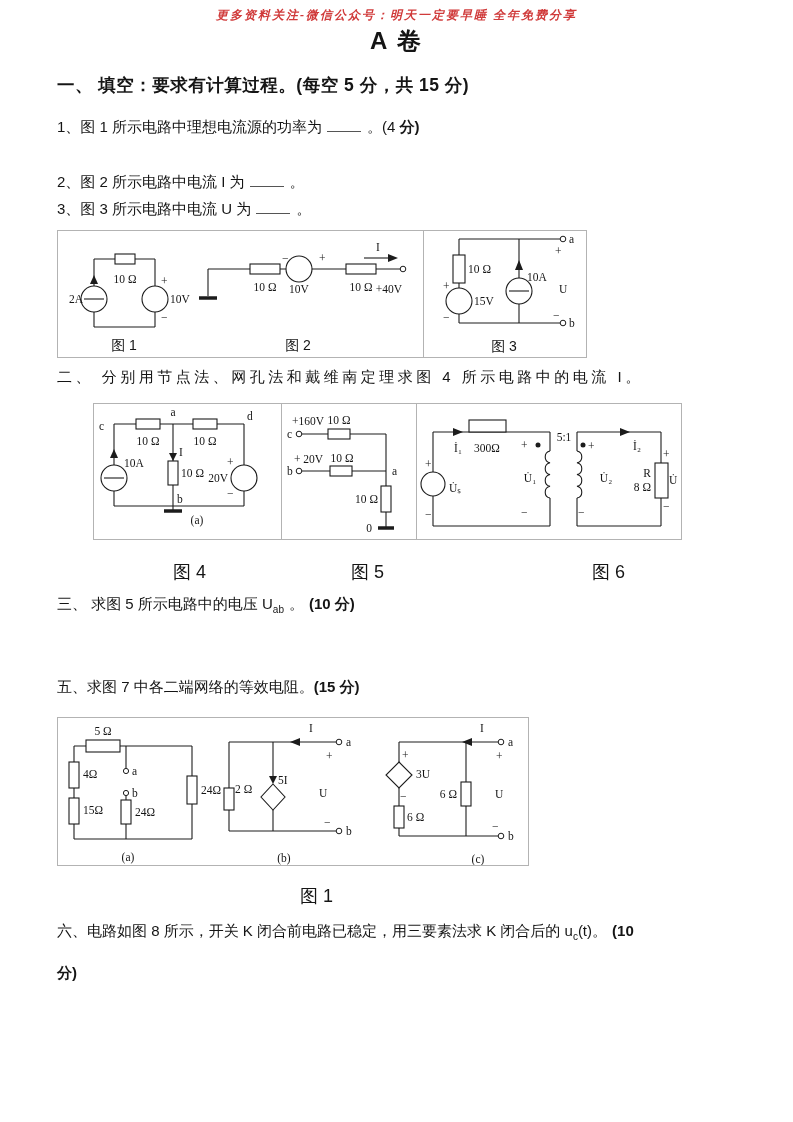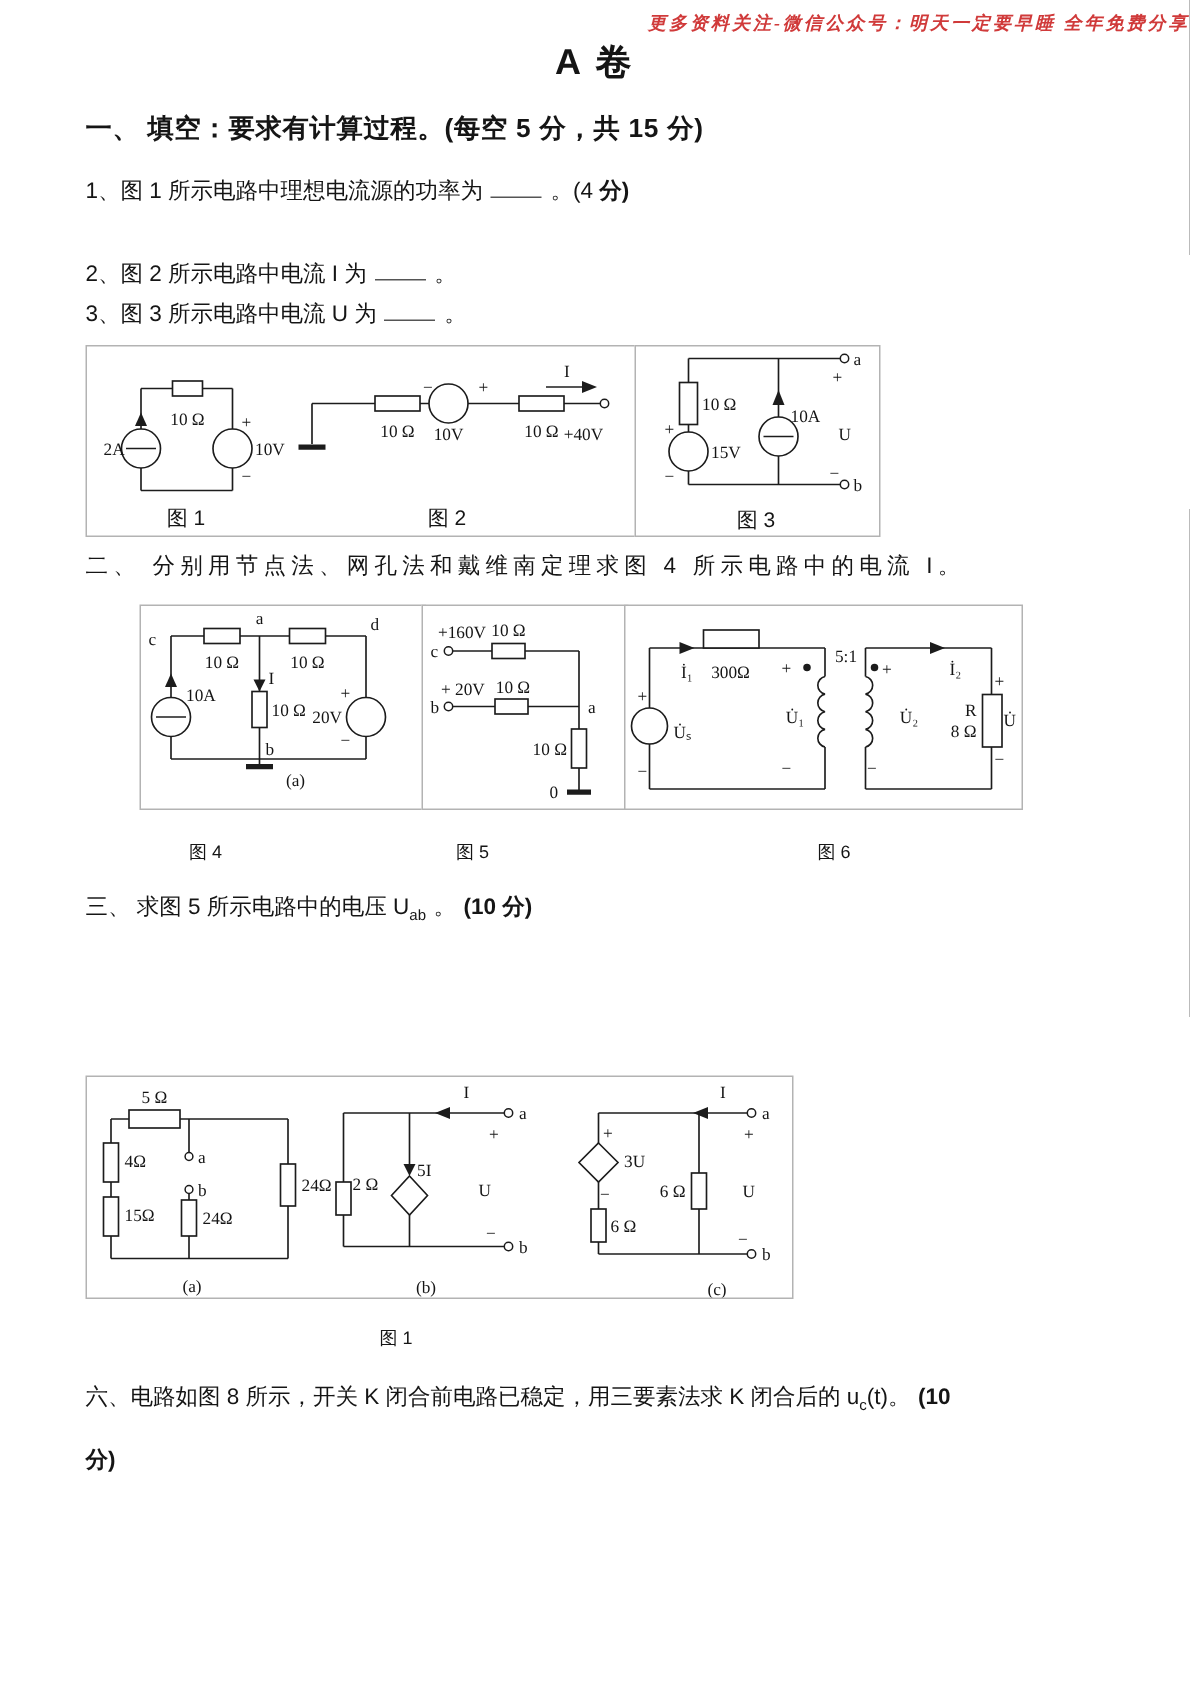--- a/index.html
+++ b/index.html
@@ -1,33 +1,33 @@
 <!DOCTYPE html>
 <html><head>
 <meta charset="utf-8">
 <style>
   html,body{margin:0;padding:0;background:#888;}
   .page{position:relative;width:793px;height:1122px;background:#fff;margin:0 auto;
         font-family:"Liberation Sans",sans-serif;color:#151515;overflow:hidden;}
   .abs{position:absolute;}
-  .notice{width:793px;text-align:right;font-size:12px;letter-spacing:2px;
+  .notice{width:793px;text-align:center;font-size:12px;letter-spacing:2px;
           font-family:"Liberation Serif",serif;font-style:italic;font-weight:700;color:#d03a3a;}
   .title{width:793px;text-align:center;font-size:24px;font-weight:700;letter-spacing:2px;}
   .h1{font-size:17.5px;font-weight:700;letter-spacing:.5px;white-space:nowrap;}
   .body-line{font-size:15px;white-space:nowrap;}
   .sp2{letter-spacing:3.5px;}
   .b{font-weight:700;}
   .ml{margin-left:5px;}
   .blank{display:inline-block;width:34px;height:14px;border-bottom:1.5px solid #555;
          margin:0 6px 0 5px;vertical-align:baseline;}
   sub{font-size:10px;}
   .formula{font-family:"Liberation Serif",serif;font-style:italic;font-size:15px;margin:0 4px;}
   .formula sub{font-size:10px;}
   .figbox{position:absolute;border:1px solid #b3b3b3;background:#fff;}
-  .cap{position:absolute;font-size:12px;text-align:left;white-space:nowrap;}
+  .cap{position:absolute;font-size:18px;text-align:right;white-space:nowrap;}
   svg{display:block;}
   svg text{font-family:"Liberation Serif",serif;font-size:11.5px;fill:#151515;}
   svg text.cjk{font-family:"Liberation Sans",sans-serif;font-size:14px;}
   svg line, svg path.w{stroke:#1c1c1c;stroke-width:1.1;fill:none;}
   svg line.thick{stroke-width:3.5;}
   svg rect.r{fill:#fff;stroke:#1c1c1c;stroke-width:1.1;}
   svg circle.s{fill:#fff;stroke:#1c1c1c;stroke-width:1.1;}
   svg circle.t{fill:#fff;stroke:#1c1c1c;stroke-width:1;}
   svg circle.d{fill:#1c1c1c;stroke:none;}
   svg path.f{fill:#1c1c1c;stroke:none;}
@@ -233,20 +233,23 @@
 
   <div class="cap" style="left:126px;top:560px;width:80px">图 4</div>
   <div class="cap" style="left:304px;top:560px;width:80px">图 5</div>
   <div class="cap" style="left:545px;top:560px;width:80px">图 6</div>
 
   <div class="abs body-line" style="left:57px;top:595px">
     <span>三、 求图 5 所示电路中的电压 U</span><sub>ab</sub><span class="ml">。</span><span class="b ml">(10 分)</span>
   </div>
 
 
+  <div class="abs body-line" style="left:57px;top:678px">
+    <span>五、求图 7 中各二端网络的等效电阻。</span><span class="b">(15 分)</span>
+  </div>
 
   <div class="figbox" style="left:57px;top:717px;width:470px;height:147px">
     <svg width="470" height="147" viewBox="0 0 470 147">
       <g>
         <line x1="16" y1="28" x2="134" y2="28"></line>
         <rect class="r" x="28" y="22" width="34" height="12"></rect>
         <line x1="16" y1="28" x2="16" y2="44"></line>
         <rect class="r" x="11" y="44" width="10" height="26"></rect>
         <line x1="16" y1="70" x2="16" y2="80"></line>
         <rect class="r" x="11" y="80" width="10" height="26"></rect>

